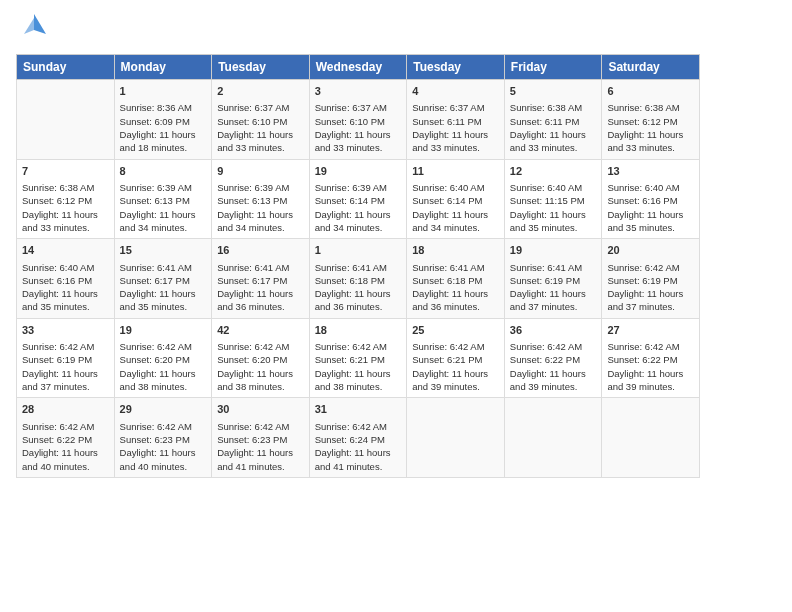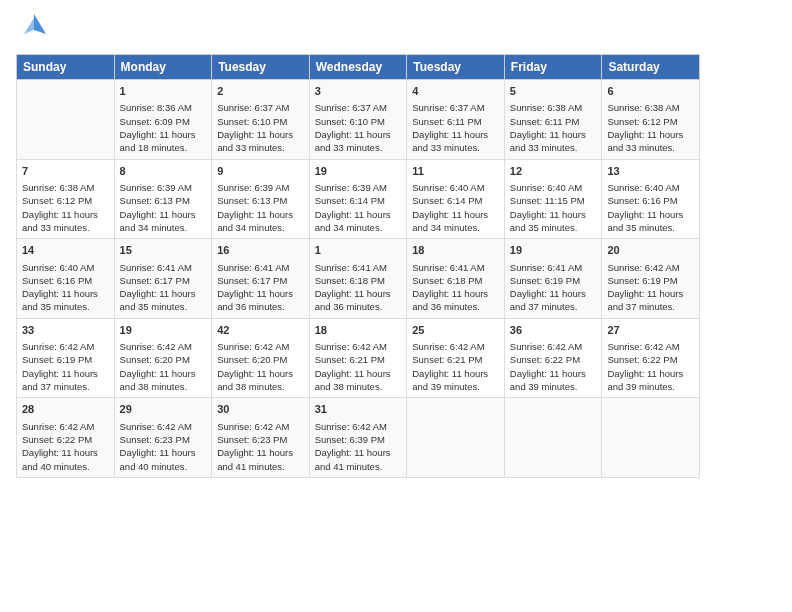--- a/index.html
+++ b/index.html
@@ -319,21 +319,21 @@
           </td>
           <td>
             <span class="day-num">30</span>
             <div>Sunrise: 6:42 AM</div>
             <div>Sunset: 6:23 PM</div>
             <div>Daylight: 11 hours and 41 minutes.</div>
           </td>
           <td>
             <span class="day-num">31</span>
             <div>Sunrise: 6:42 AM</div>
-            <div>Sunset: 6:39 PM</div>
+            <div>Sunset: 6:24 PM</div>
             <div>Daylight: 11 hours and 41 minutes.</div>
           </td>
           <td></td>
           <td></td>
           <td></td>
         </tr>
       </tbody>
   </table>
 </div>
 

